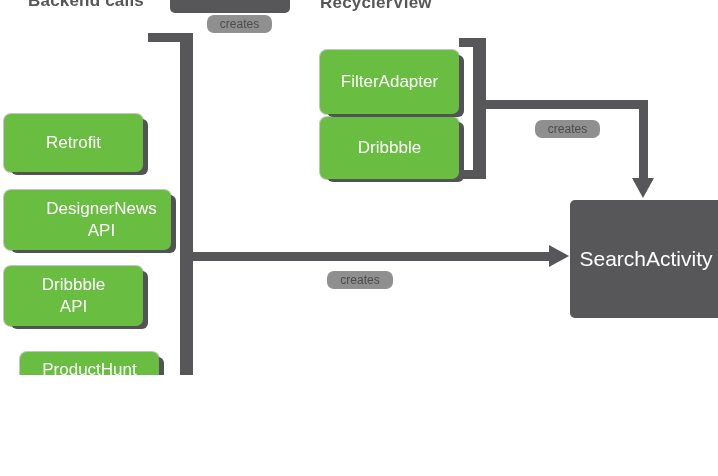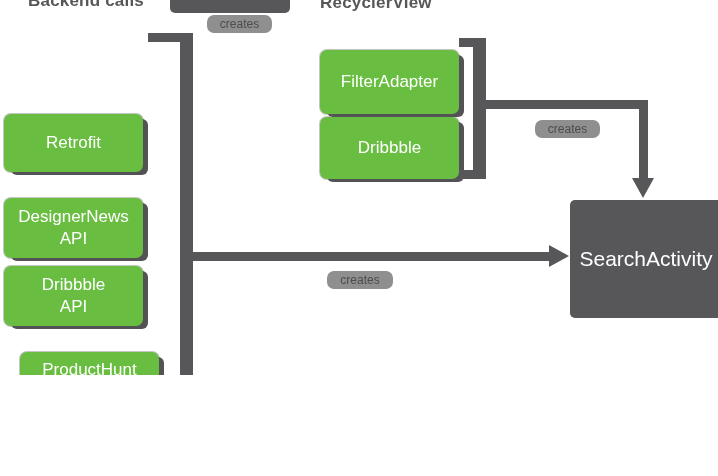--- a/index.html
+++ b/index.html
@@ -61,21 +61,21 @@
 
 <div id="canvas">
 
   <div class="heading" style="left:28px;top:-9px;">Backend calls</div>
   <div class="heading" style="left:320px;top:-7px;">RecyclerView</div>
 
   <div class="darkbox" style="left:170px;top:-26px;width:120px;height:39px;"></div>
   <div class="arrow-label" style="left:207px;top:15px;width:65px;height:18px;">creates</div>
 
   <div class="gbox" style="left:4px;top:114px;height:58px;">Retrofit</div>
-  <div class="gbox" style="left:4px;top:198px;height:60px;">DesignerNews
+  <div class="gbox" style="left:4px;top:190px;height:60px;padding-left:28px;">DesignerNews
 API</div>
   <div class="gbox" style="left:4px;top:266px;height:60px;">Dribbble
 API</div>
   <div class="gbox" style="left:20px;top:342px;height:58px;margin-top:10px;">ProductHunt
 API</div>
   <div class="gbox" style="left:4px;top:415px;height:75px;">...</div>
 
   <div class="bracket" style="left:180px;top:33px;width:13px;height:437px;"></div>
   <div class="bracket" style="left:148px;top:33px;width:32px;height:9px;"></div>
   <div class="bracket" style="left:150px;top:461px;width:30px;height:9px;"></div>

